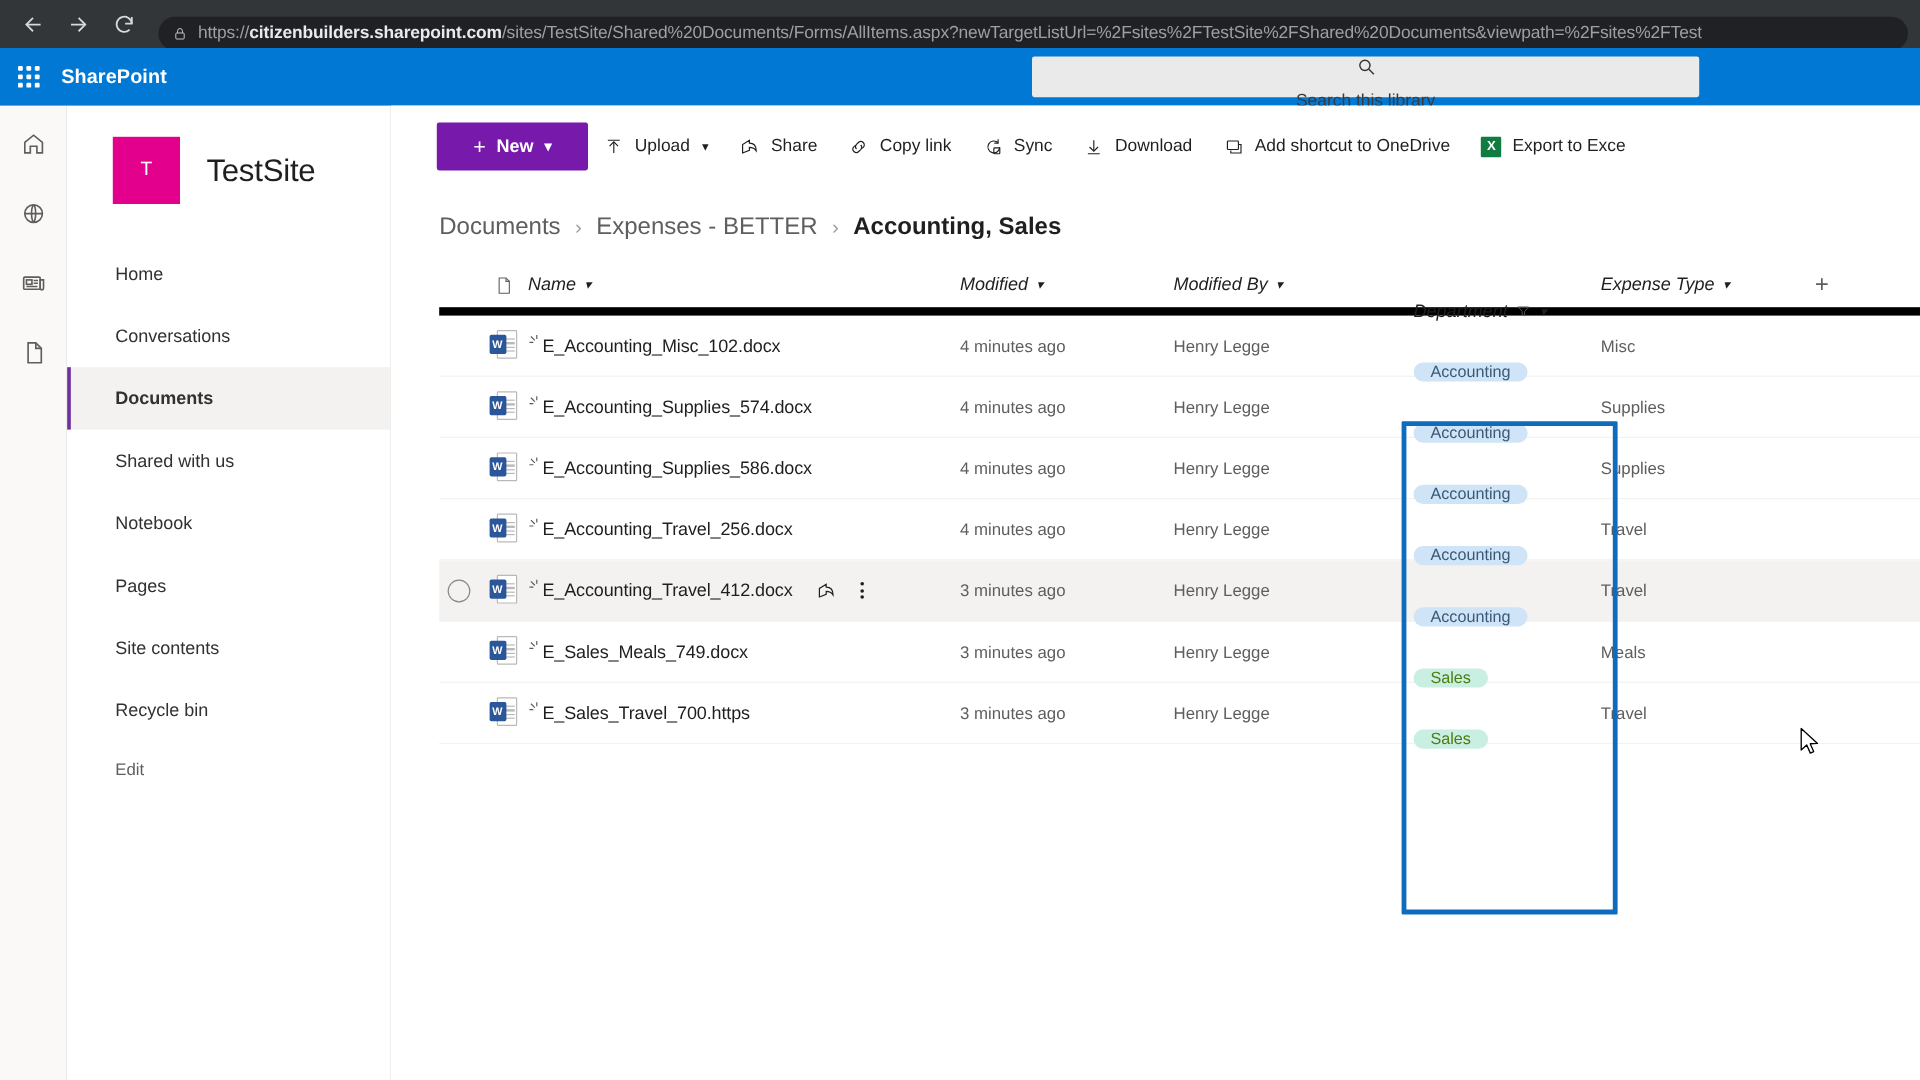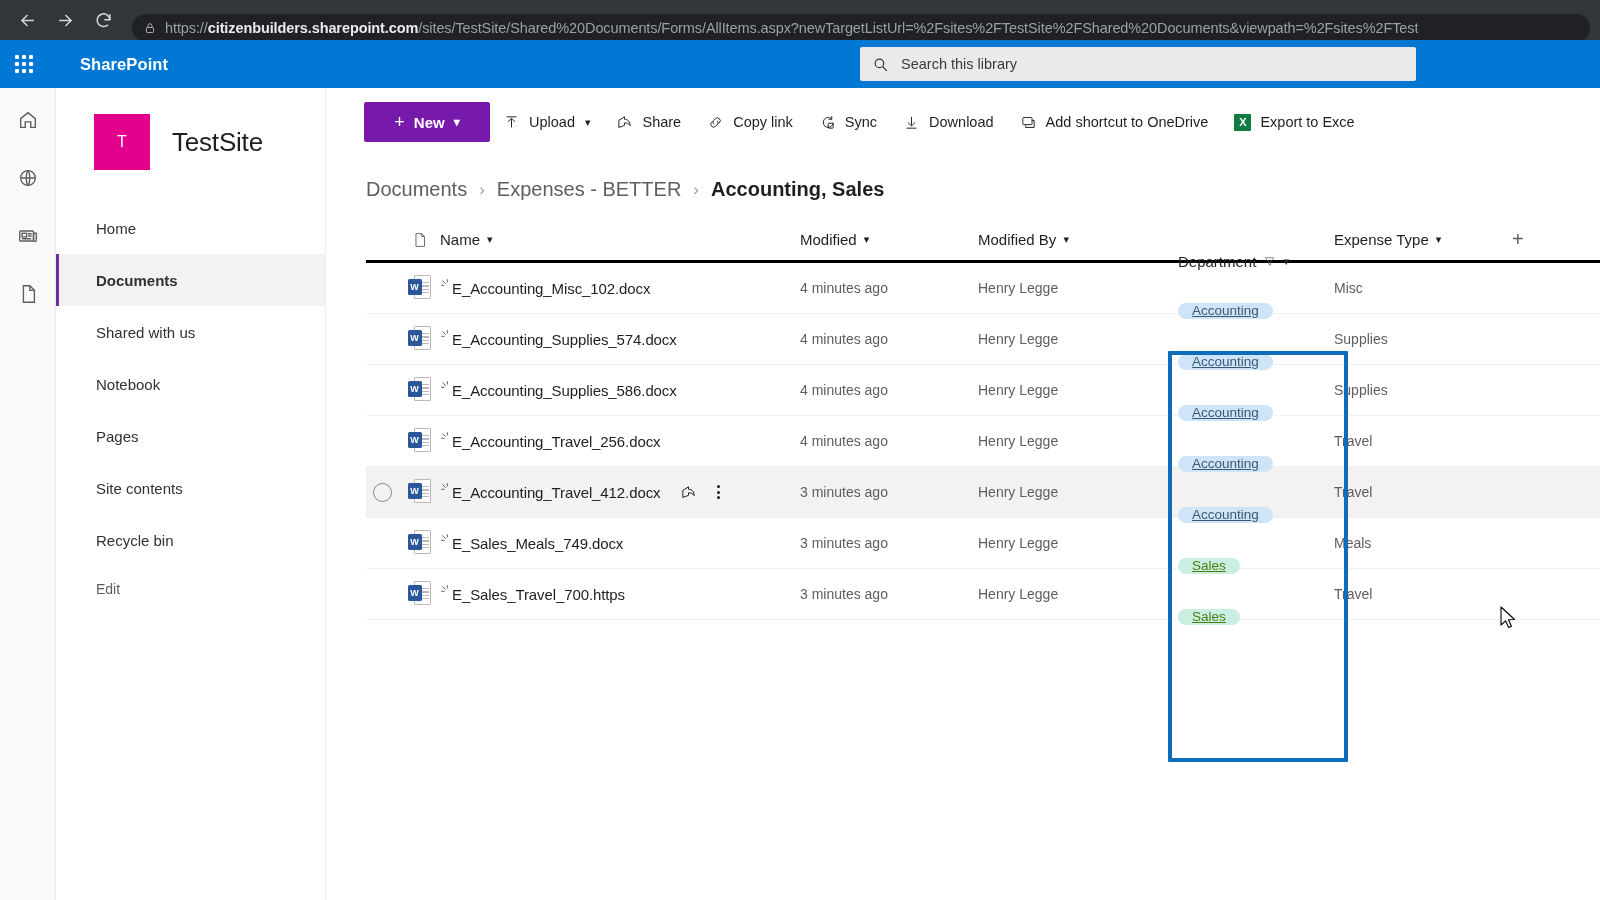--- a/index.html
+++ b/index.html
@@ -42,27 +42,27 @@
     width: 48px; height: 48px; display: flex; align-items: center; justify-content: center;
     flex: none;
   }
   .waffle-grid {
     width: 18px; height: 18px;
     display: grid; grid-template-columns: repeat(3, 1fr); grid-template-rows: repeat(3, 1fr);
     gap: 3px;
   }
   .waffle-grid i { background: #fff; border-radius: 1px; display: block; }
   .suite-brand {
-    color: #fff; font-size: 16.5px; font-weight: 700; margin-left: 32px;
+    color: #fff; font-size: 16.5px; font-weight: 700; margin-left: 3px;
     letter-spacing: 0.1px;
   }
   .suite-search {
     position: absolute; left: 860px; width: 556px; height: 34px;
     background: #eaeaea; border-radius: 2px;
-    display: flex; align-items: center; padding: 0 12px; gap: 12px;
+    display: flex; align-items: center; padding: 0 12px; gap: 12px; flex-direction: column;
   }
   .suite-search svg { width: 17px; height: 17px; stroke: #343434; fill: none; stroke-width: 1.7; flex: none; }
   .suite-search span { font-size: 14.5px; color: #3a3a3a; }
 
   
   .body-wrap { display: flex; height: 812px; }
 
   
   .app-rail {
     width: 56px; flex: none; background: #faf9f8;
@@ -132,21 +132,21 @@
   .breadcrumb .sep { color: #a19f9d; font-size: 17px; }
   .breadcrumb .current { color: #201f1e; font-weight: 700; }
 
   
   .doc-table { padding-left: 40px; position: relative; }
   .row {
     display: flex; align-items: center; height: 51px;
     border-bottom: 1px solid #f3f2f1;
   }
   .row.hovered { background: #f3f2f1; }
-  .hdr-row { border-bottom: 3px solid #000000; height: 44px; }
+  .hdr-row { border-bottom: 7px solid #000000; height: 44px; font-style: italic; }
   .c-sel   { width: 32px; flex: none; display: flex; align-items: center; justify-content: center; }
   .c-icon  { width: 42px; flex: none; display: flex; align-items: center; justify-content: center; }
   .c-name  { width: 360px; flex: none; display: flex; align-items: center; gap: 0; }
   .c-mod   { width: 178px; flex: none; }
   .c-modby { width: 178px; flex: none; }
   .c-dept  { width: 178px; flex: none; margin-top: 44px; }
   .c-exp   { width: 178px; flex: none; }
   .c-add   { width: 60px; flex: none; }
 
   .hdr-cell {
@@ -184,21 +184,21 @@
   .new-mark svg { position: absolute; top: 0; left: 0; width: 13px; height: 13px; stroke: #5a5a5a; stroke-width: 1.2; fill: none; }
   .fname { font-size: 15px; color: #201f1e; letter-spacing: -0.1px; }
   .row-actions { display: flex; align-items: center; gap: 16px; margin-left: 20px; }
   .row-actions svg { width: 17px; height: 17px; stroke: #201f1e; fill: none; stroke-width: 1.4; }
   .kebab { display: flex; flex-direction: column; gap: 2.5px; align-items: center; padding: 0 4px; }
   .kebab i { width: 3px; height: 3px; border-radius: 50%; background: #201f1e; display: block; }
 
   .cell-text { font-size: 14px; color: #605e5c; }
   .pill {
     display: inline-flex; align-items: center; justify-content: center;
-    height: 16px; padding: 0 14px; border-radius: 13px; font-size: 13.5px; text-decoration: underline;
+    height: 16px; padding: 0 14px; border-radius: 13px; font-size: 13.5px;
   }
   .pill.accounting { background: #cfe4f7; color: #3a5a77; }
   .pill.sales { background: #c9eee2; color: #4d7c0f; }
 
   .add-col { font-size: 20px; color: #605e5c; font-weight: 300; }
 
   
   .annot-box {
     position: absolute; border: 4px solid #0f6cbd; pointer-events: none;
     border-radius: 1px;
@@ -296,20 +296,23 @@
 
   <div class="site-nav">
     <div class="site-head">
       <div class="site-logo">T</div>
       <div class="site-title">TestSite</div>
     </div>
     <div class="nav-list">
       <div class="nav-item">
           <span>Home</span>
         </div>
+      <div class="nav-item">
+          <span>Conversations</span>
+        </div>
       <div class="nav-item selected">
           <span>Documents</span>
         </div>
       <div class="nav-item">
           <span>Shared with us</span>
         </div>
       <div class="nav-item">
           <span>Notebook</span>
         </div>
       <div class="nav-item">

